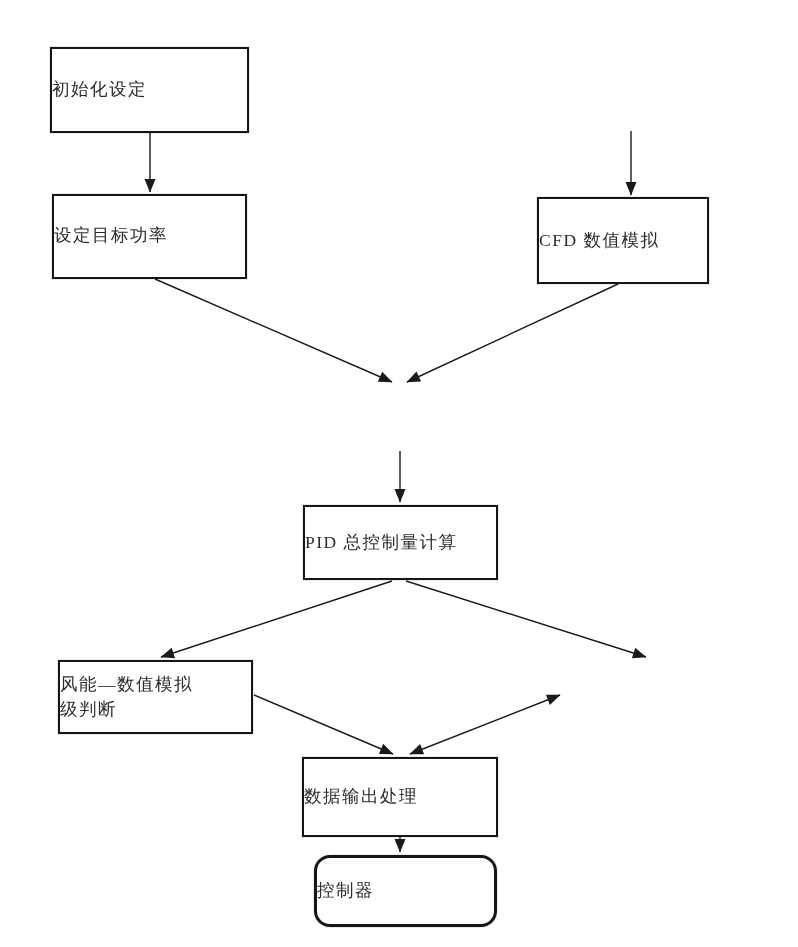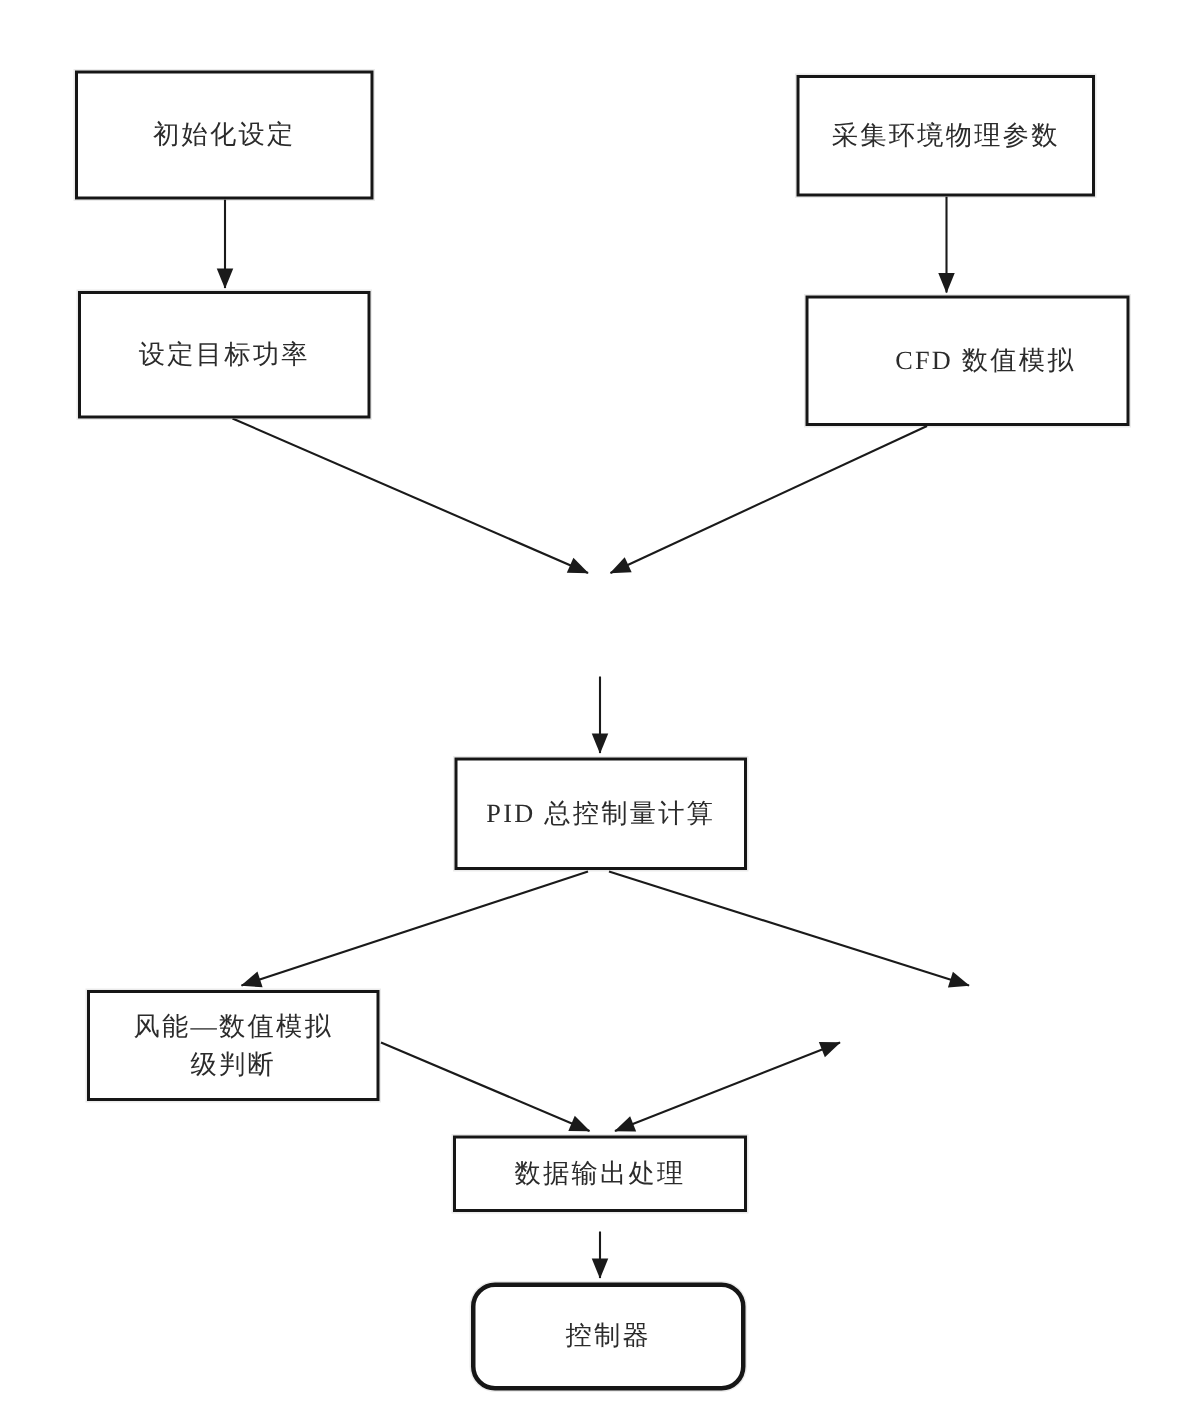--- a/index.html
+++ b/index.html
@@ -23,41 +23,41 @@
     height: 947px;
     pointer-events: none;
   }
   .node {
     position: absolute;
     box-sizing: border-box;
     border: 2px solid #161616;
     background: #ffffff;
     display: flex;
     flex-direction: column;
-    align-items: center;
+    align-items: flex-start;
     justify-content: center;
     text-align: center;
     font-size: 17.5px;
     letter-spacing: 1.5px;
     color: #2b2b2b;
     line-height: 1.45;
     box-shadow: 0 0 0 1px rgba(0,0,0,0.08);
   }
   .node .label { white-space: nowrap; }
   .node.wrap .label { white-space: normal; }
 
   .node-init          { left: 50px;  top: 47px;  width: 199px; height: 86px; }
   .node-collect       { left: 531px; top: 50px;  width: 199px; height: 81px; }
-  .node-target-power  { left: 52px;  top: 194px; width: 195px; height: 85px; }
-  .node-cfd           { left: 537px; top: 197px; width: 216px; height: 87px; padding-left: 24px; }
+  .node-target-power  { left: 52px;  top: 194px; width: 195px; height: 85px; font-family: Liberation Mono, monospace; }
+  .node-cfd           { left: 537px; top: 197px; width: 172px; height: 87px; }
   .node-fuzzy-pid     { left: 303px; top: 385px; width: 196px; height: 65px; }
   .node-pid-total     { left: 303px; top: 505px; width: 195px; height: 75px; font-family: Liberation Serif, serif; }
   .node-priority      { left: 58px;  top: 660px; width: 195px; height: 74px; }
   .node-pid-decompose { left: 562px; top: 660px; width: 193px; height: 65px; }
-  .node-data-output   { left: 302px; top: 757px; width: 196px; height: 51px; }
+  .node-data-output   { left: 302px; top: 757px; width: 196px; height: 80px; }
   .node-controller    { left: 314px; top: 855px; width: 183px; height: 72px;
                         border-radius: 16px; border-width: 3px; }
 </style>
 </head>
 <body>
 
 <div class="canvas">
 
   <svg class="edges-layer" viewBox="0 0 798 947" xmlns="http://www.w3.org/2000/svg">
     <defs>
@@ -79,23 +79,20 @@
       <line x1="254" y1="695" x2="393" y2="754" marker-end="url(#arrowhead)"></line>
       <line x1="560" y1="695" x2="410" y2="754" marker-start="url(#arrowhead-rev)" marker-end="url(#arrowhead)"></line>
       <line x1="400" y1="821" x2="400" y2="852" marker-end="url(#arrowhead)"></line>
     </g>
   </svg>
 
   <div class="node node-init">
     <span class="label">初始化设定</span>
   </div>
 
-  <div class="node node-collect">
-    <span class="label">采集环境物理参数</span>
-  </div>
 
   <div class="node node-target-power">
     <span class="label">设定目标功率</span>
   </div>
 
   <div class="node node-cfd">
     <span class="label">CFD 数值模拟</span>
   </div>
 
 

